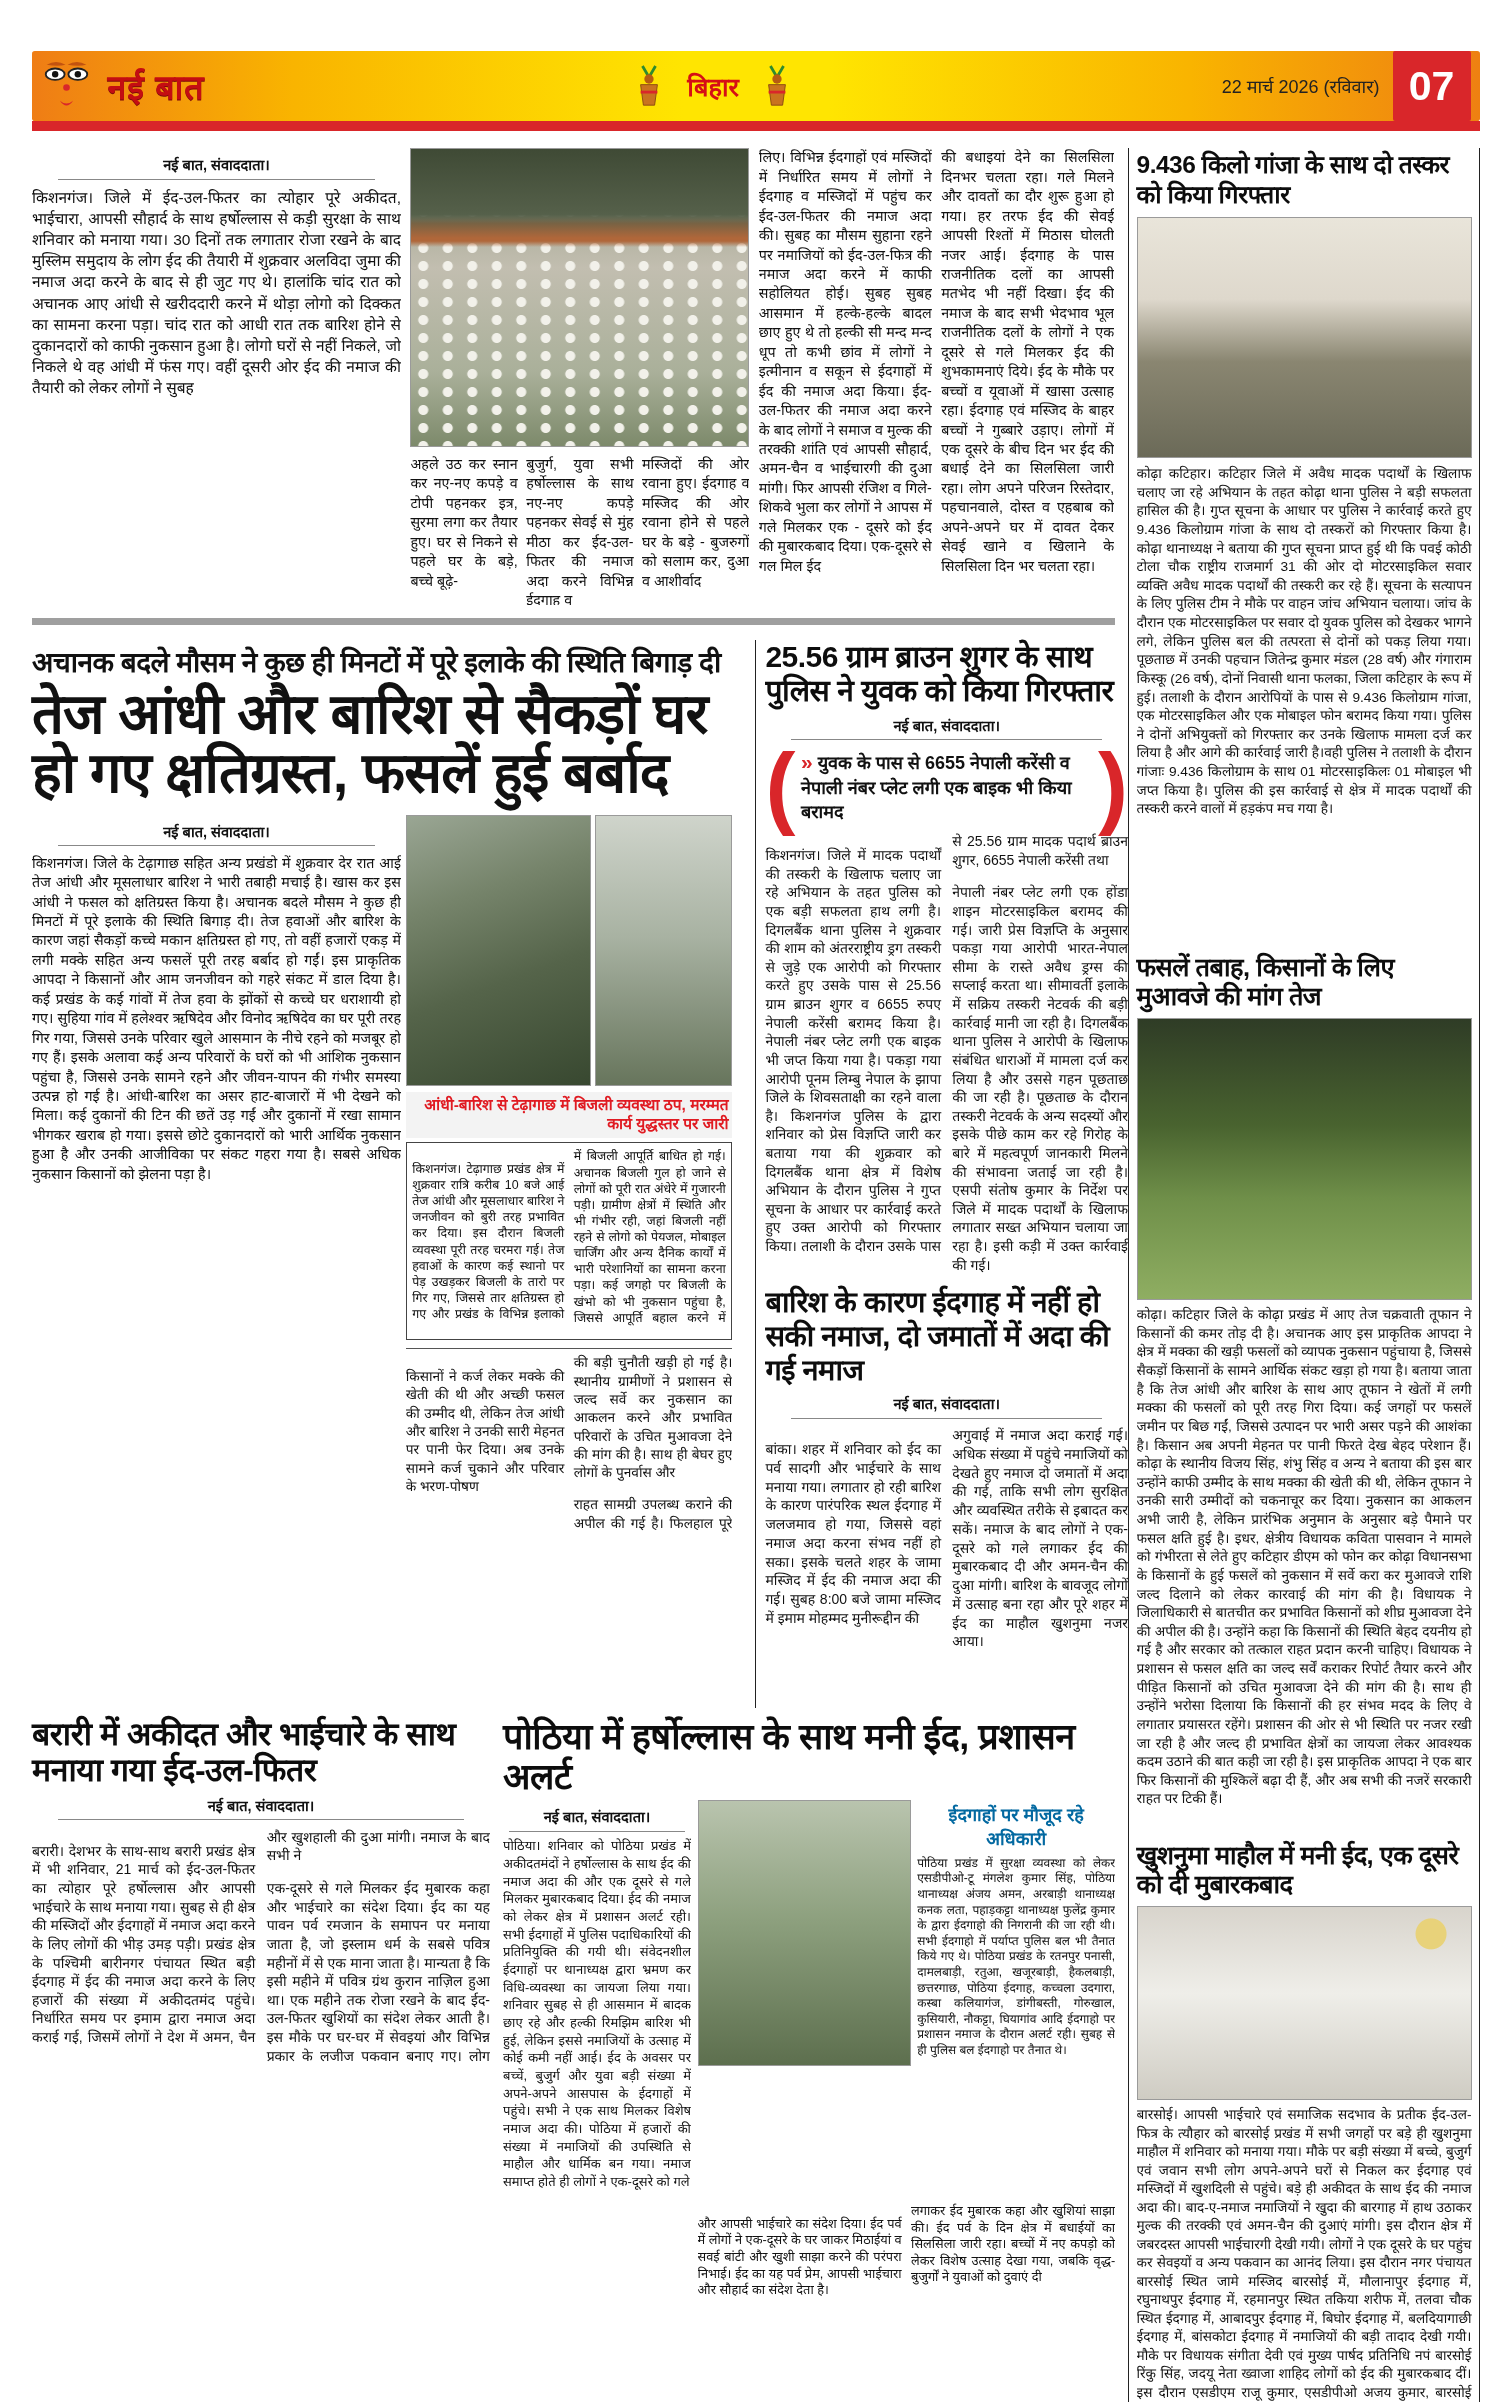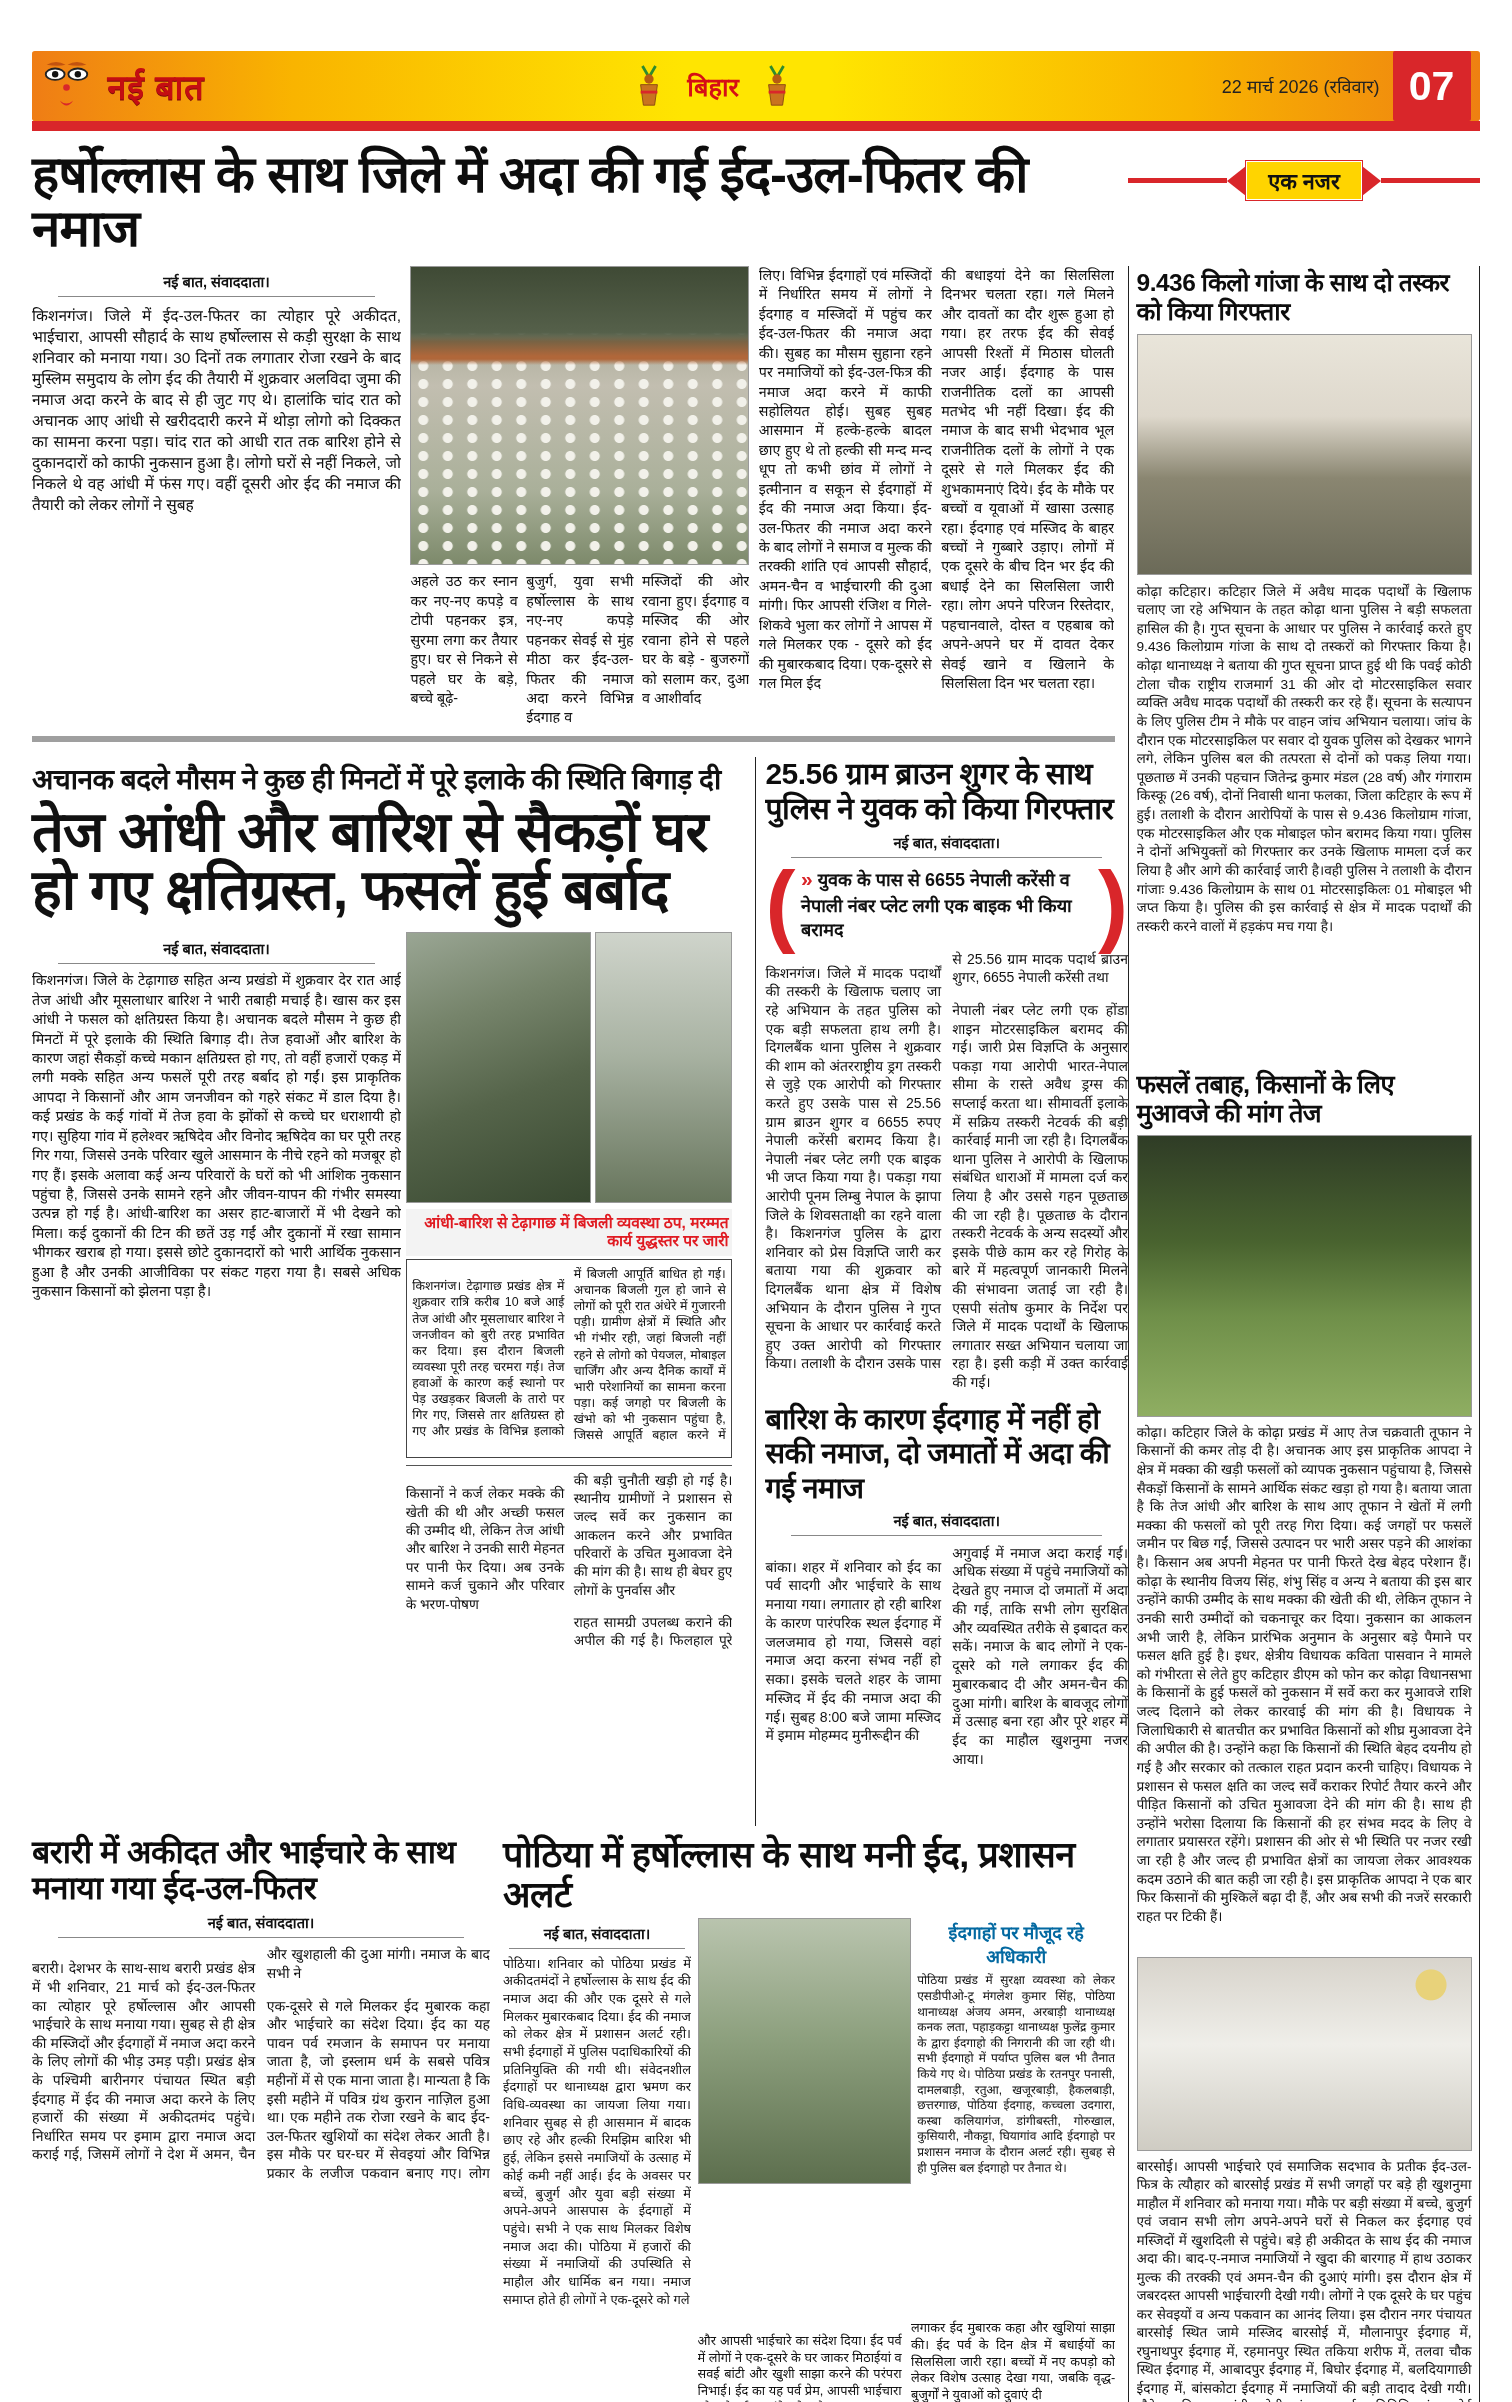--- a/index.html
+++ b/index.html
@@ -116,30 +116,20 @@
       <circle cx="15" cy="16" r="5" fill="#b65c12"></circle>
       <path d="M6 22 h18 l-3 22 h-12 z" fill="#c9731f" stroke="#8a4a10"></path>
       <path d="M6 30 h18" stroke="#d9262a" stroke-width="3"></path>
     </svg>
     <span class="spacer"></span>
     <div class="mast-date">22 मार्च 2026 (रविवार)</div>
     <div class="page-badge">07</div>
   </div>
   <div class="mast-red-strip"></div>
 
-  <div class="head-row">
-    <div class="main-headline">हर्षोल्लास के साथ जिले में अदा की गई ईद-उल-फितर की नमाज</div>
-    <div class="eknajar">
-      <span class="line"></span>
-        <span class="tri l"></span>
-      <span class="badge">एक नजर</span>
-      <span class="tri r"></span>
-        <span class="line"></span>
-    </div>
-  </div>
 
   <div class="mid">
 
     <div>
 
       <div class="eid-grid">
         <div class="eid-text">
           <div class="byline">नई बात, संवाददाता।</div>
           <div class="body-txt" style="height:414px;font-size:15.5px;">किशनगंज। जिले में ईद-उल-फितर का त्योहार पूरे अकीदत, भाईचारा, आपसी सौहार्द के साथ हर्षोल्लास से कड़ी सुरक्षा के साथ शनिवार को मनाया गया। 30 दिनों तक लगातार रोजा रखने के बाद मुस्लिम समुदाय के लोग ईद की तैयारी में शुक्रवार अलविदा जुमा की नमाज अदा करने के बाद से ही जुट गए थे। हालांकि चांद रात को अचानक आए आंधी से खरीददारी करने में थोड़ा लोगो को दिक्कत का सामना करना पड़ा। चांद रात को आधी रात तक बारिश होने से दुकानदारों को काफी नुकसान हुआ है। लोगो घरों से नहीं निकले, जो निकले थे वह आंधी में फंस गए। वहीं दूसरी ओर ईद की नमाज की तैयारी को लेकर लोगों ने सुबह</div>
         </div>
@@ -241,20 +231,21 @@
           linear-gradient(180deg,#e9e5da 0%,#ded8cc 34%,#8a8671 60%,#6b6a58 100%);"></div>
         <div class="body-txt" style="height:480px;font-size:13.7px;">कोढ़ा कटिहार। कटिहार जिले में अवैध मादक पदार्थों के खिलाफ चलाए जा रहे अभियान के तहत कोढ़ा थाना पुलिस ने बड़ी सफलता हासिल की है। गुप्त सूचना के आधार पर पुलिस ने कार्रवाई करते हुए 9.436 किलोग्राम गांजा के साथ दो तस्करों को गिरफ्तार किया है। कोढ़ा थानाध्यक्ष ने बताया की गुप्त सूचना प्राप्त हुई थी कि पवई कोठी टोला चौक राष्ट्रीय राजमार्ग 31 की ओर दो मोटरसाइकिल सवार व्यक्ति अवैध मादक पदार्थों की तस्करी कर रहे हैं। सूचना के सत्यापन के लिए पुलिस टीम ने मौके पर वाहन जांच अभियान चलाया। जांच के दौरान एक मोटरसाइकिल पर सवार दो युवक पुलिस को देखकर भागने लगे, लेकिन पुलिस बल की तत्परता से दोनों को पकड़ लिया गया। पूछताछ में उनकी पहचान जितेन्द्र कुमार मंडल (28 वर्ष) और गंगाराम किस्कू (26 वर्ष), दोनों निवासी थाना फलका, जिला कटिहार के रूप में हुई। तलाशी के दौरान आरोपियों के पास से 9.436 किलोग्राम गांजा, एक मोटरसाइकिल और एक मोबाइल फोन बरामद किया गया। पुलिस ने दोनों अभियुक्तों को गिरफ्तार कर उनके खिलाफ मामला दर्ज कर लिया है और आगे की कार्रवाई जारी है।वही पुलिस ने तलाशी के दौरान गांजाः 9.436 किलोग्राम के साथ 01 मोटरसाइकिलः 01 मोबाइल भी जप्त किया है। पुलिस की इस कार्रवाई से क्षेत्र में मादक पदार्थों की तस्करी करने वालों में हड़कंप मच गया है।</div>
       </div>
       <div>
         <div class="sec-head" style="font-size:25.4px;line-height:1.15;margin-top:7.5px;">फसलें तबाह, किसानों के लिए मुआवजे की मांग तेज</div>
         <div class="photo" style="height:282px;margin:6.6px 0;background:
           linear-gradient(180deg,#2f3c26 0%,#49632f 38%,#6f8f49 64%,#8fae62 100%);"></div>
         <div class="body-txt" style="height:527px;font-size:13.7px;">कोढ़ा। कटिहार जिले के कोढ़ा प्रखंड में आए तेज चक्रवाती तूफान ने किसानों की कमर तोड़ दी है। अचानक आए इस प्राकृतिक आपदा ने क्षेत्र में मक्का की खड़ी फसलों को व्यापक नुकसान पहुंचाया है, जिससे सैकड़ों किसानों के सामने आर्थिक संकट खड़ा हो गया है। बताया जाता है कि तेज आंधी और बारिश के साथ आए तूफान ने खेतों में लगी मक्का की फसलों को पूरी तरह गिरा दिया। कई जगहों पर फसलें जमीन पर बिछ गईं, जिससे उत्पादन पर भारी असर पड़ने की आशंका है। किसान अब अपनी मेहनत पर पानी फिरते देख बेहद परेशान हैं। कोढ़ा के स्थानीय विजय सिंह, शंभु सिंह व अन्य ने बताया की इस बार उन्होंने काफी उम्मीद के साथ मक्का की खेती की थी, लेकिन तूफान ने उनकी सारी उम्मीदों को चकनाचूर कर दिया। नुकसान का आकलन अभी जारी है, लेकिन प्रारंभिक अनुमान के अनुसार बड़े पैमाने पर फसल क्षति हुई है। इधर, क्षेत्रीय विधायक कविता पासवान ने मामले को गंभीरता से लेते हुए कटिहार डीएम को फोन कर कोढ़ा विधानसभा के किसानों के हुई फसलें को नुकसान में सर्वे करा कर मुआवजे राशि जल्द दिलाने को लेकर कारवाई की मांग की है। विधायक ने जिलाधिकारी से बातचीत कर प्रभावित किसानों को शीघ्र मुआवजा देने की अपील की है। उन्होंने कहा कि किसानों की स्थिति बेहद दयनीय हो गई है और सरकार को तत्काल राहत प्रदान करनी चाहिए। विधायक ने प्रशासन से फसल क्षति का जल्द सर्वें कराकर रिपोर्ट तैयार करने और पीड़ित किसानों को उचित मुआवजा देने की मांग की है। साथ ही उन्होंने भरोसा दिलाया कि किसानों की हर संभव मदद के लिए वे लगातार प्रयासरत रहेंगे। प्रशासन की ओर से भी स्थिति पर नजर रखी जा रही है और जल्द ही प्रभावित क्षेत्रों का जायजा लेकर आवश्यक कदम उठाने की बात कही जा रही है। इस प्राकृतिक आपदा ने एक बार फिर किसानों की मुश्किलें बढ़ा दी हैं, और अब सभी की नजरें सरकारी राहत पर टिकी हैं।</div>
       </div>
       <div>
+        <div class="sec-head" style="font-size:25.4px;line-height:1.15;margin-top:7.5px;">खुशनुमा माहौल में मनी ईद, एक दूसरे को दी मुबारकबाद</div>
         <div class="photo" style="height:194px;margin:6.6px 0;background:
           radial-gradient(circle at 88% 14%,#e8d27a 0 15px,rgba(0,0,0,0) 16px),
           linear-gradient(180deg,#d8d4cc 0%,#efeee9 45%,#cfccc3 100%);"></div>
         <div class="body-txt" style="height:335px;font-size:13.6px;">बारसोई। आपसी भाईचारे एवं समाजिक सदभाव के प्रतीक ईद-उल-फित्र के त्यौहार को बारसोई प्रखंड में सभी जगहों पर बड़े ही खुशनुमा माहौल में शनिवार को मनाया गया। मौके पर बड़ी संख्या में बच्चे, बुजुर्ग एवं जवान सभी लोग अपने-अपने घरों से निकल कर ईदगाह एवं मस्जिदों में खुशदिली से पहुंचे। बड़े ही अकीदत के साथ ईद की नमाज अदा की। बाद-ए-नमाज नमाजियों ने खुदा की बारगाह में हाथ उठाकर मुल्क की तरक्की एवं अमन-चैन की दुआएं मांगी। इस दौरान क्षेत्र में जबरदस्त आपसी भाईचारगी देखी गयी। लोगों ने एक दूसरे के घर पहुंच कर सेवइयों व अन्य पकवान का आनंद लिया। इस दौरान नगर पंचायत बारसोई स्थित जामे मस्जिद बारसोई में, मौलानापुर ईदगाह में, रघुनाथपुर ईदगाह में, रहमानपुर स्थित तकिया शरीफ में, तलवा चौक स्थित ईदगाह में, आबादपुर ईदगाह में, बिघोर ईदगाह में, बलदियागाछी ईदगाह में, बांसकोटा ईदगाह में नमाजियों की बड़ी तादाद देखी गयी। मौके पर विधायक संगीता देवी एवं मुख्य पार्षद प्रतिनिधि नपं बारसोई रिंकु सिंह, जदयू नेता ख्वाजा शाहिद लोगों को ईद की मुबारकबाद दीं। इस दौरान एसडीएम राजू कुमार, एसडीपीओ अजय कुमार, बारसोई थानाध्यक्ष उमेश कुमार, आबादपुर थानाध्यक्ष मोहम्मद शादाब एवं कचना थानाध्यक्ष आनंद कुमार के देखरेख में प्रशासनिक व्यस्था पूरी तरह से चुस्त दुरुस्त रहीं।</div>
       </div>
     </div>
   </div>
 
 </div>
 

